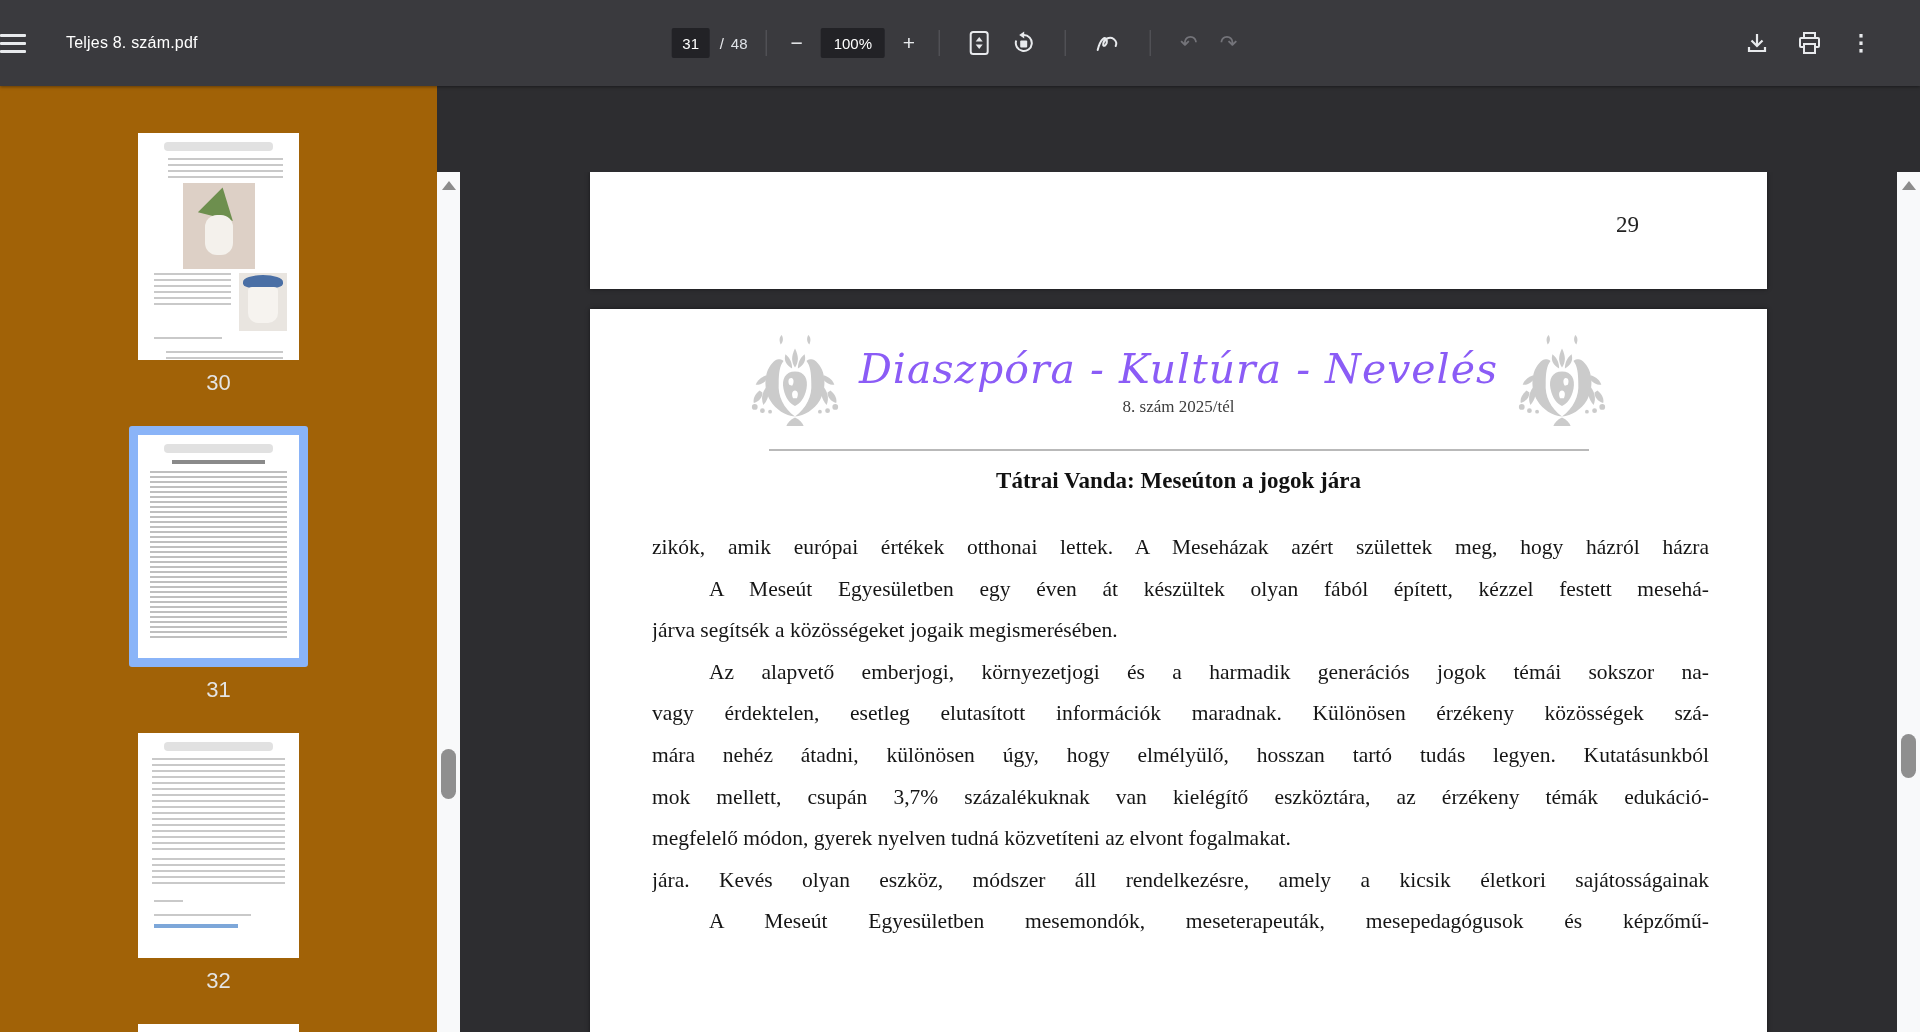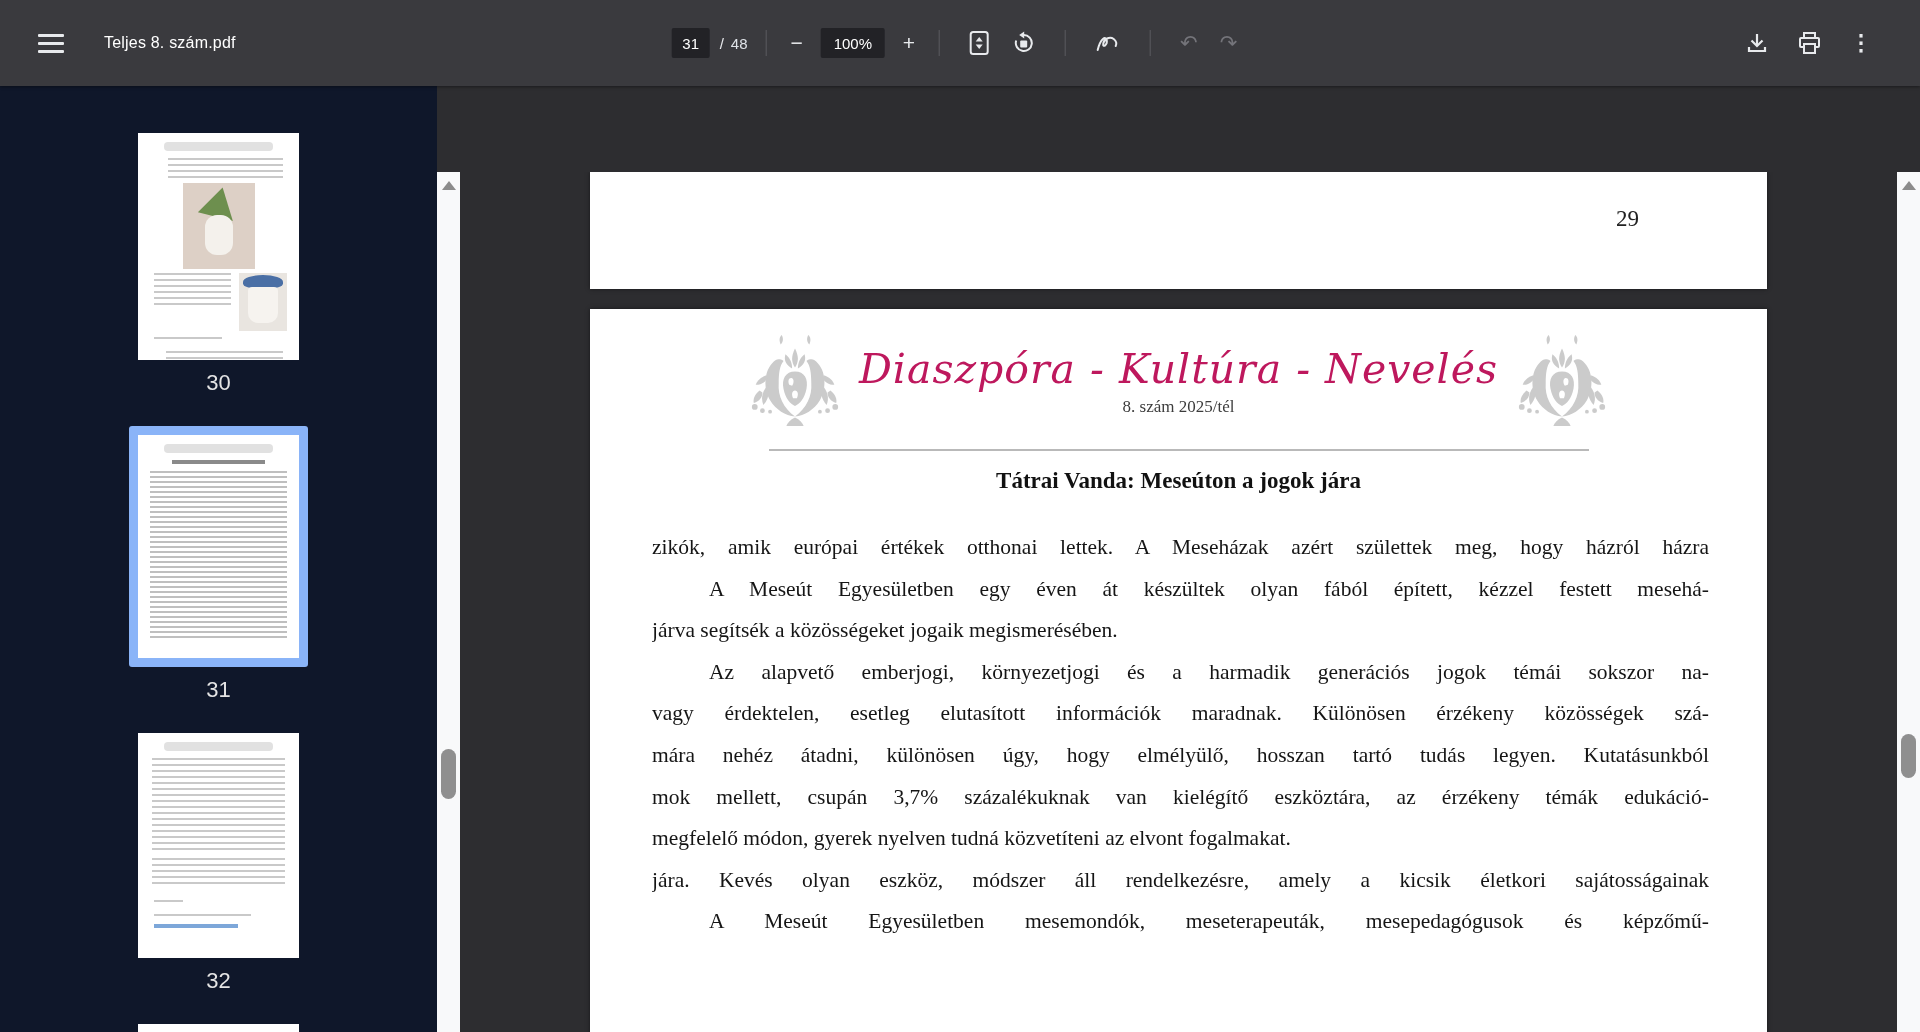--- a/index.html
+++ b/index.html
@@ -3,21 +3,21 @@
 <meta charset="utf-8">
 <style>
   * { margin:0; padding:0; box-sizing:border-box; }
   html,body { width:1920px; height:1032px; overflow:hidden; background:#2d2d30;
               font-family:"Liberation Sans", sans-serif; }
 
   
   .toolbar { position:absolute; top:0; left:0; width:1920px; height:86px;
              background:#3a3a3e; display:flex; align-items:center; z-index:10;
              box-shadow:0 1px 3px rgba(0,0,0,.4); }
-  .tb-left { display:flex; align-items:center; padding-left:38px; }
+  .tb-left { display:flex; align-items:center; }
   .hamburger { width:26px; height:19px; display:flex; flex-direction:column;
                justify-content:space-between; cursor:pointer; }
   .hamburger div { height:3px; background:#e8eaed; border-radius:1px; }
   .tb-title { color:#ffffff; font-size:16px; margin-left:40px; letter-spacing:.2px; }
   .tb-center { position:absolute; left:50%; top:0; height:86px; transform:translateX(-50%);
                display:flex; align-items:center; }
   .pagebox { width:38px; height:30px; background:#222226; border:none; border-radius:2px;
              color:#fff; text-align:center; font-size:15px; }
   .page-div { color:#e8eaed; font-size:15px; margin:0 7px 0 10px; }
   .page-total { color:#dfe3e8; font-size:15px; }
@@ -31,21 +31,21 @@
   .dim { color:#74747a; font-size:21px; }
   .tb-right { position:absolute; right:0; top:0; height:86px; display:flex;
               align-items:center; padding-right:34px; }
   .tb-right .icon-btn { padding:0 14px; }
   .kebab { color:#e8eaed; font-size:22px; font-weight:bold; }
 
   
   .workarea { position:absolute; top:86px; left:0; width:1920px; height:946px; display:flex; }
 
   
-  .sidebar { width:437px; height:946px; background:#0f172a; overflow:hidden; }
+  .sidebar { width:437px; height:946px; background:#a16207; overflow:hidden; }
   .thumbcol { display:flex; flex-direction:column; align-items:center; }
   .thumb { width:161px; background:#ffffff; cursor:pointer; position:relative; overflow:hidden; }
   .thumb-label { color:#e4e4e4; font-size:22px; line-height:26px; margin:10px 0 30px 0;
                  text-align:center; }
   .sel-wrap { border:9px solid #8ab4f8; border-radius:3px; }
   .t30 { height:227px; margin-top:47px; }
   .t31 { height:223px; }
   .t32 { height:225px; }
   .tpeek { height:14px; }
 
@@ -73,32 +73,32 @@
                border-left:7px solid transparent; border-right:7px solid transparent; cursor:pointer; }
   .scr-up { top:9px; border-bottom:9px solid #8b8b8b; }
   .scr-thumb { position:absolute; left:4px; width:15px; background:#8f8f8f; border-radius:8px; cursor:pointer; }
 
   
   .viewer { position:absolute; left:460px; top:86px; width:1437px; height:946px;
             background:#2d2d30; overflow:hidden; }
   .pagecol { width:1177px; margin:0 auto; }
   .page-prev { width:1177px; height:117px; background:#ffffff; position:relative;
                box-shadow:0 0 4px rgba(0,0,0,.5); }
-  .prev-num { position:absolute; right:128px; top:34px; font-family:"Liberation Serif", serif;
+  .prev-num { position:absolute; right:128px; top:40px; font-family:"Liberation Serif", serif;
               font-size:23px; color:#222; }
   .page-gap { height:20px; }
   .page-curr { width:1177px; height:809px; background:#ffffff; position:relative;
                box-shadow:0 0 4px rgba(0,0,0,.5); overflow:hidden; }
 
   .journal-head { display:flex; align-items:center; justify-content:center; margin-top:26px; }
   .orn { width:96px; height:92px; flex:0 0 auto; }
   .orn.flip { transform:scaleX(-1); }
   .head-text { margin:0 16px; text-align:center; }
   .journal-title { font-family:"DejaVu Serif", serif; font-style:italic; font-size:41px;
-                   color:#be185d; letter-spacing:1px; white-space:nowrap; }
+                   color:#8b5cf6; letter-spacing:1px; white-space:nowrap; }
   .journal-issue { font-family:"Liberation Serif", serif; font-size:17px; color:#3c3c3c; margin-top:4px;text-align:center; }
   .head-rule { width:820px; height:2px; background:#b9b9b9; margin:22px auto 0 auto; }
   .article-title { text-align:center; font-family:"Liberation Serif", serif; font-weight:bold;
                    font-size:23px; color:#111; margin-top:17px; }
 
   .bodytext { margin-top:33px; padding:0 58px 0 62px; font-family:"Liberation Serif", serif;
               font-size:21.5px; color:#151515; }
   .tline { height:41.6px; line-height:41.6px; white-space:nowrap; overflow:hidden; }
   .jl { text-align:justify; text-align-last:justify; white-space:normal; }
   .first { padding-left:57px; }

